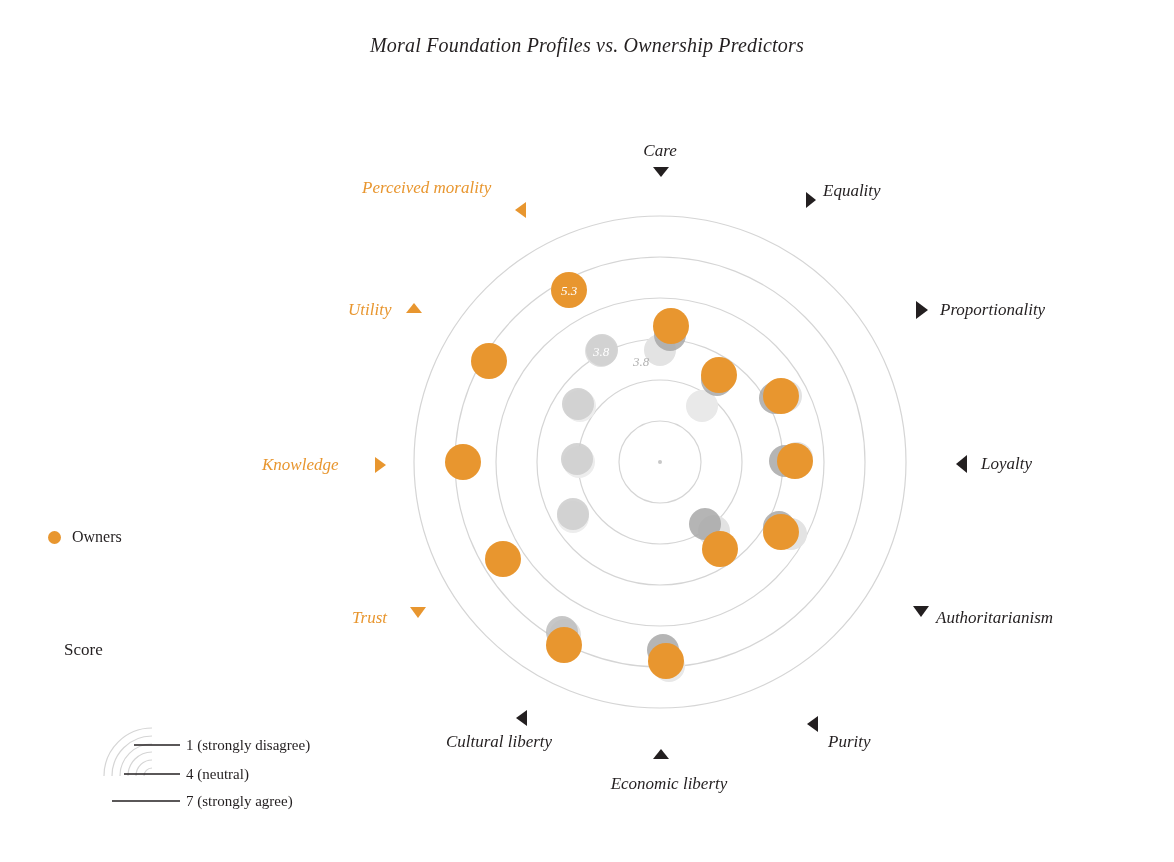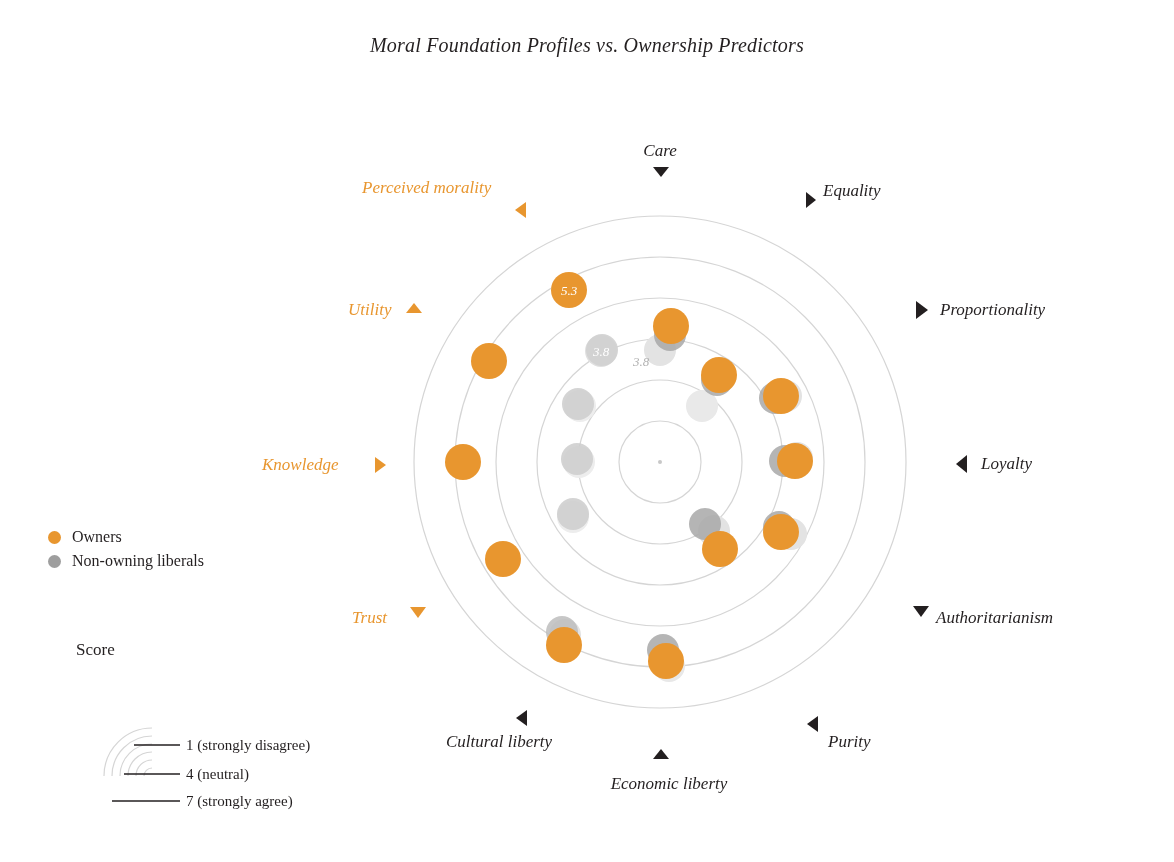--- a/index.html
+++ b/index.html
@@ -76,21 +76,21 @@
     left: 62px;
     top: 640px;
     width: 300px;
     height: 170px;
   }
   #score-key-title {
     font-family: "Liberation Serif", serif;
     font-size: 17px;
     color: #231f20;
     position: absolute;
-    left: 14px;
+    left: 2px;
     top: 0px;
   }
   .key-text {
     font-family: "Liberation Serif", serif;
     font-size: 15px;
     fill: #231f20;
   }
 </style>
 </head>
 <body>
@@ -194,24 +194,20 @@
     <polygon points="414,303 422,313 406,313" fill="#e8962f"></polygon>
 
     <text class="axis-label orange" x="362" y="193" text-anchor="start">Perceived morality</text>
     <polygon points="526,202 526,218 515,210" fill="#e8962f"></polygon>
   </svg>
 
   <div id="legend">
     <div class="legend-row">
       <span class="legend-dot" style="background:#e8962f"></span>
       <span class="legend-text">Owners</span>
-    </div>
-    <div class="legend-row">
-      <span class="legend-dot" style="background:#9e9e9e"></span>
-      <span class="legend-text">Non-owning liberals</span>
     </div>
   </div>
 
   <div id="score-key">
     <div id="score-key-title">Score</div>
     <svg width="300" height="150" style="position:absolute; left:0; top:26px;">
       <g fill="none" stroke="#d5d5d5" stroke-width="1.2">
         <path d="M 42 110 A 48 48 0 0 1 90 62"></path>
         <path d="M 50 110 A 40 40 0 0 1 90 70"></path>
         <path d="M 58 110 A 32 32 0 0 1 90 78"></path>

